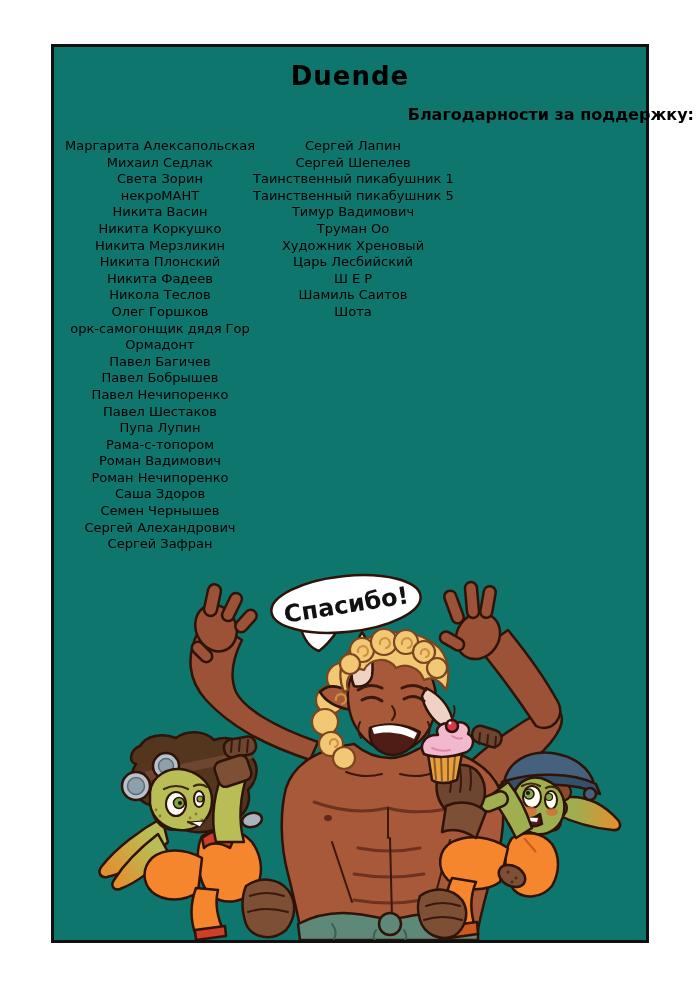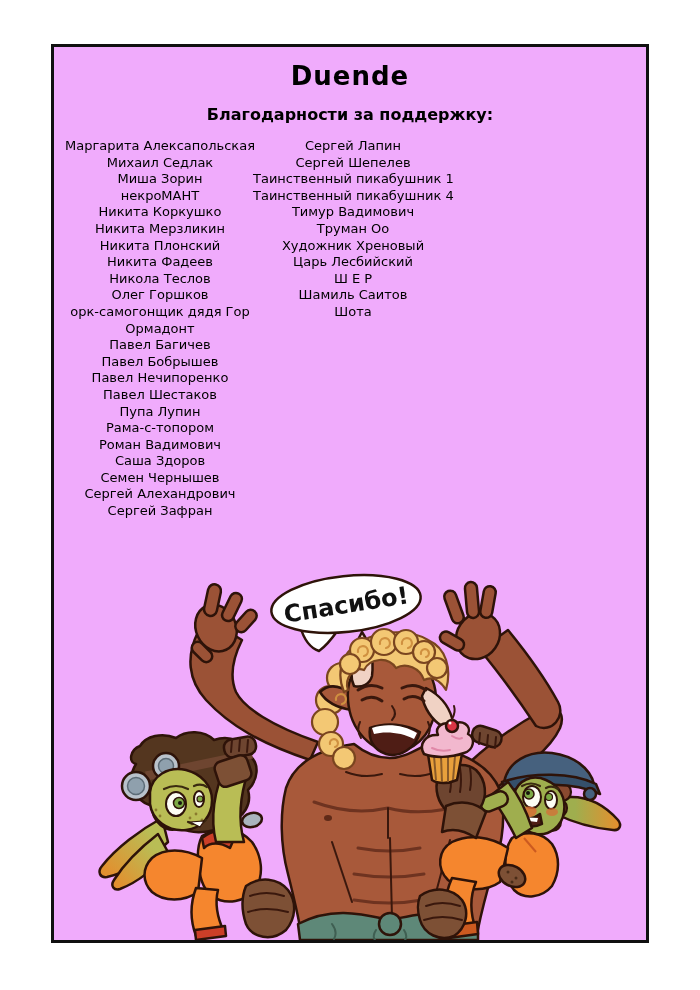--- a/index.html
+++ b/index.html
@@ -1,23 +1,23 @@
 <!DOCTYPE html>
 <html><head>
 <meta charset="utf-8">
 <style>
   html,body{margin:0;padding:0;background:#fff;}
   .page{position:relative;width:700px;height:990px;background:#fff;overflow:hidden;
         font-family:"DejaVu Sans",sans-serif;color:#000;}
   .frame{position:absolute;left:51px;top:44px;width:598px;height:899px;
-         border:3px solid #101010;box-sizing:border-box;background:#f0abfc;}
+         border:3px solid #101010;box-sizing:border-box;background:#0f766e;}
   .title{position:absolute;top:14px;left:0;width:100%;text-align:center;
          font-size:26px;font-weight:bold;letter-spacing:1px;}
-  .subtitle{position:absolute;top:58px;left:0;width:100%;text-align:center;
-            font-size:16px;font-weight:600;}
+  .subtitle{position:absolute;top:58px;left:0;width:100%;text-align:right;
+            font-size:16px;font-weight:600;padding-left:48px;}
   .col{position:absolute;top:91px;width:200px;text-align:center;}
   .col-left{left:6px;}
   .col-right{left:199px;}
   .name-line{font-size:13px;line-height:16.6px;white-space:nowrap;}
   svg.illu{position:absolute;left:0;top:0;width:592px;height:893px;}
   
   .ln{stroke:#2e1309;stroke-width:2.5;stroke-linejoin:round;stroke-linecap:round;}
   .lnt{stroke:#2e1309;stroke-width:2;}
   .skin{fill:#a8593a;} .skin2{fill:#9b5236;}
   .hair{fill:#f3c874;stroke:#7a451f;stroke-width:2.2;stroke-linejoin:round;}
@@ -42,47 +42,49 @@
 
 <div class="page">
   <div class="frame">
 
     <div class="title">Duende</div>
     <div class="subtitle">Благодарности за поддержку:</div>
 
     <div class="col col-left">
         <div class="name-line">Маргарита Алексапольская</div>
         <div class="name-line">Михаил Седлак</div>
-        <div class="name-line">Миша Зорин</div>
+        <div class="name-line">Света Зорин</div>
         <div class="name-line">некроМАНТ</div>
+        <div class="name-line">Никита Васин</div>
         <div class="name-line">Никита Коркушко</div>
         <div class="name-line">Никита Мерзликин</div>
         <div class="name-line">Никита Плонский</div>
         <div class="name-line">Никита Фадеев</div>
         <div class="name-line">Никола Теслов</div>
         <div class="name-line">Олег Горшков</div>
         <div class="name-line">орк-самогонщик дядя Гор</div>
         <div class="name-line">Ормадонт</div>
         <div class="name-line">Павел Багичев</div>
         <div class="name-line">Павел Бобрышев</div>
         <div class="name-line">Павел Нечипоренко</div>
         <div class="name-line">Павел Шестаков</div>
         <div class="name-line">Пупа Лупин</div>
         <div class="name-line">Рама-с-топором</div>
         <div class="name-line">Роман Вадимович</div>
+        <div class="name-line">Роман Нечипоренко</div>
         <div class="name-line">Саша Здоров</div>
         <div class="name-line">Семен Чернышев</div>
         <div class="name-line">Сергей Алехандрович</div>
         <div class="name-line">Сергей Зафран</div>
       </div>
     <div class="col col-right">
         <div class="name-line">Сергей Лапин</div>
         <div class="name-line">Сергей Шепелев</div>
         <div class="name-line">Таинственный пикабушник 1</div>
-        <div class="name-line">Таинственный пикабушник 4</div>
+        <div class="name-line">Таинственный пикабушник 5</div>
         <div class="name-line">Тимур Вадимович</div>
         <div class="name-line">Труман Оо</div>
         <div class="name-line">Художник Хреновый</div>
         <div class="name-line">Царь Лесбийский</div>
         <div class="name-line">Ш Е Р</div>
         <div class="name-line">Шамиль Саитов</div>
         <div class="name-line">Шота</div>
       </div>
 
     <svg class="illu" viewBox="54 47 592 893" aria-hidden="true">

